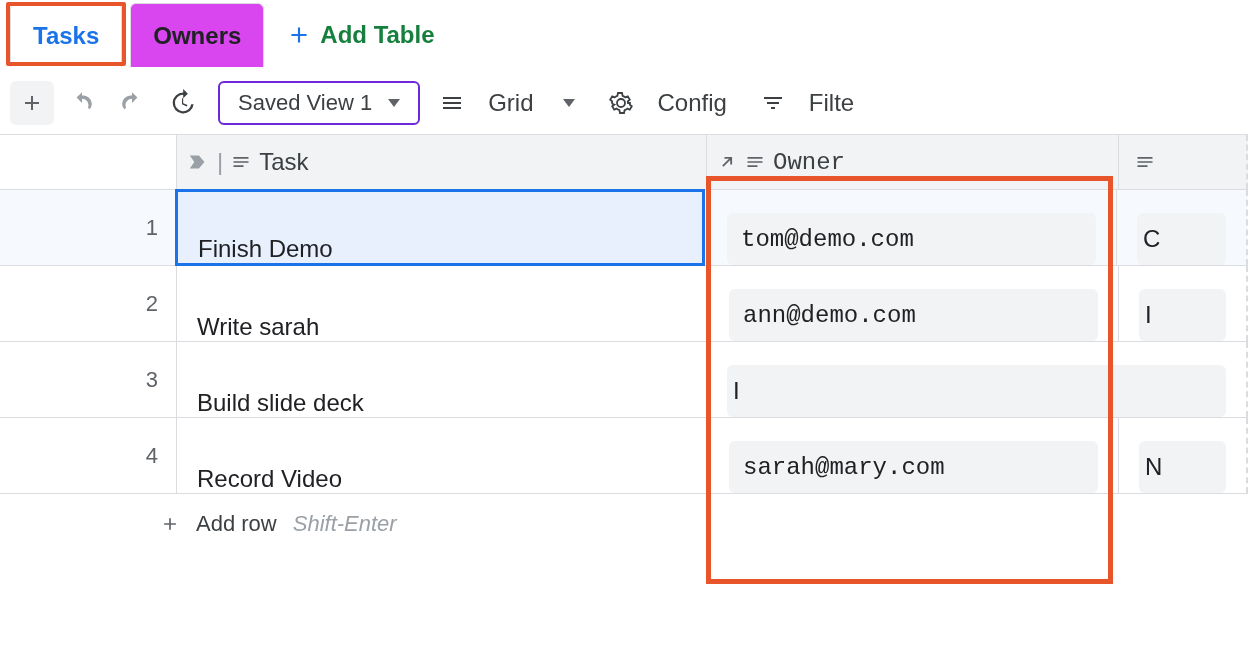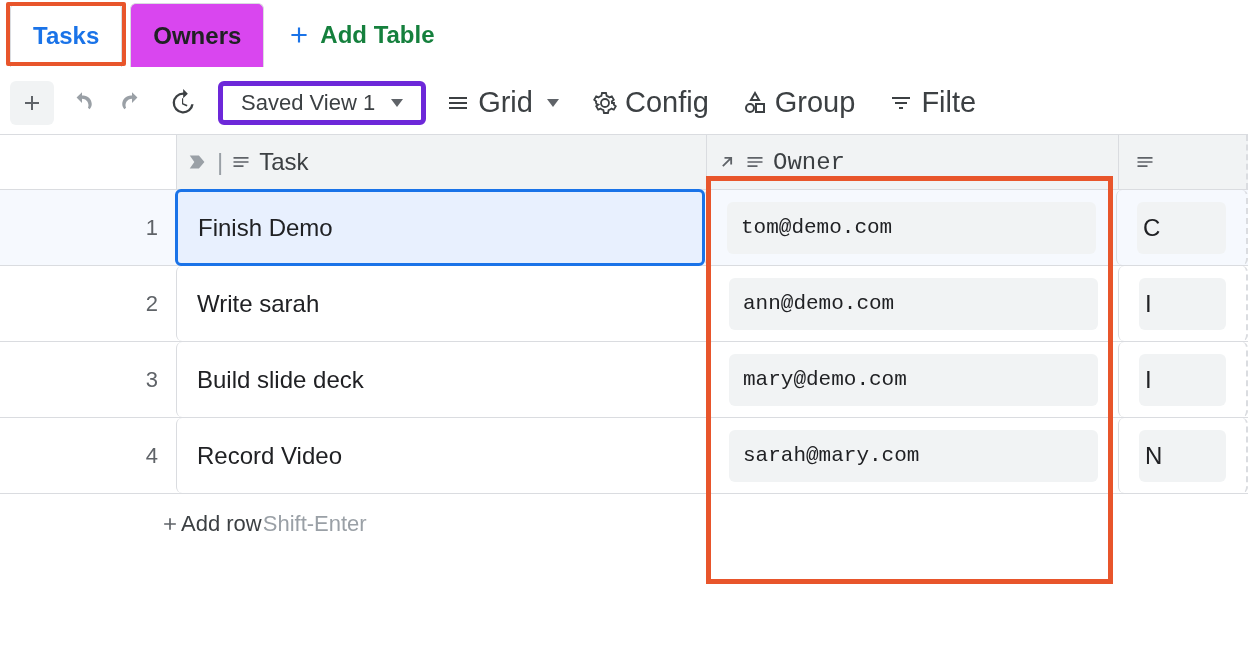--- a/index.html
+++ b/index.html
@@ -52,27 +52,27 @@
       position: relative;
     }
     .tool-btn {
       display: flex; align-items: center; justify-content: center;
       width: 44px; height: 44px; border-radius: 6px;
       cursor: pointer; color: #5f6368;
     }
     .tool-btn.boxed { background: #f1f3f4; }
     .view-select {
       display: flex; align-items: center; gap: 10px;
-      border: 5px solid #6d28d9; border-radius: 6px;
+      border: 2px solid #6d28d9; border-radius: 6px;
       height: 44px; padding: 0 18px; margin-left: 8px;
       font-size: 22px; color: #3c4043; cursor: pointer;
     }
     .tool-label-btn {
-      display: flex; align-items: center; gap: 8px;
-      height: 44px; padding: 0 14px; font-size: 29px;
+      display: flex; align-items: center; gap: 24px;
+      height: 44px; padding: 0 14px; font-size: 24px;
       color: #3c4043; cursor: pointer;
     }
     .caret { width: 0; height: 0; border-left: 6px solid transparent; border-right: 6px solid transparent; border-top: 8px solid #5f6368; margin-left: 6px;}
 
     
     .grid-area { position: relative; }
     .grid-header-row {
       display: flex; align-items: stretch; height: 56px;
       border-top: 1px solid #dadce0;
       border-bottom: 1px solid #dadce0;
@@ -89,38 +89,38 @@
     .owner-col { width: 412px; flex-shrink: 0; font-family: Liberation Mono, monospace; }
     .extra-col { flex: 1; }
     .col-header {
       background: #f1f3f4; font-size: 24px; color: #3c4043;
       padding: 0 10px; gap: 8px;
     }
     .grid-row {
       display: flex; align-items: stretch; height: 76px;
       border-bottom: 1px solid #dadce0;
     }
-    .cell { display: flex; align-items: center; padding: 0 20px; font-size: 24px; color: #202124; border-radius: 6px; }
+    .cell { display: flex; align-items: flex-end; padding: 0 20px; font-size: 24px; color: #202124; }
     .cell.selected { background: #e8f0fe; border: 3px solid #1a73e8; margin: -1px; z-index: 2; position: relative; }
     .owner-chip {
       display:flex;align-items:center;
       background: #f1f3f4; border-radius: 6px;
-      padding: 4px 14px; font-size: 21px; color: #202124;
+      padding: 4px 14px; font-size: 24px; color: #202124;
       width: 100%; height: 52px; margin-left: 2px;
     }
     .extra-chip { background:#f1f3f4;border-radius:6px;width:100%;height:52px;display:flex;align-items:center;padding-left:6px;}
     .dashed-right { border-right: 2px dashed #dadce0; }
 
     
     .add-row-bar {
-      display:flex;align-items:center;gap:1px;height:60px;padding-left:160px;
+      display:flex;align-items:center;gap:16px;height:60px;padding-left:160px;
       color:#5f6368;font-size:22px;
     }
     .add-row-bar .label{color:#3c4043;}
-    .add-row-bar .hint{color:#9aa0a6;}
+    .add-row-bar .hint{color:#9aa0a6;font-style:italic;}
 
     
     .owner-highlight {
       position: absolute;
       top: 176px; left: 706px; width: 407px; height: 408px;
       border: 5px solid #e8552b; pointer-events: none; z-index: 3;
     }
 
     svg { display:block; }
   </style>
@@ -177,28 +177,20 @@
     <span class="caret"></span>
   </div>
   <div class="tool-label-btn">
     <svg width="24" height="24" viewBox="0 0 24 24">
           <path d="M12 8a4 4 0 1 0 0 8 4 4 0 0 0 0-8zm9 4c0 .6-.1 1.1-.2 1.6l2 1.6-2 3.4-2.4-1a7.6 7.6 0 0 1-2.8 1.6L15 22h-4l-.6-2.8a7.6 7.6 0 0 1-2.8-1.6l-2.4 1-2-3.4 2-1.6C3.1 13.1 3 12.6 3 12s.1-1.1.2-1.6l-2-1.6 2-3.4 2.4 1A7.6 7.6 0 0 1 8.4 4.8L9 2h4l.6 2.8c1 .4 2 .9 2.8 1.6l2.4-1 2 3.4-2 1.6c.1.5.2 1 .2 1.6z" fill="none" stroke="#3c4043" stroke-width="1.8"></path>
         </svg>
     <span>Config</span>
   </div>
   <div class="tool-label-btn">
     <svg width="24" height="24" viewBox="0 0 24 24">
-          <path d="M12 2l4 7H8l4-7z" fill="none" stroke="#3c4043" stroke-width="2"></path>
-          <circle cx="7" cy="17" r="4" fill="none" stroke="#3c4043" stroke-width="2"></circle>
-          <rect x="13" y="13" width="8" height="8" fill="none" stroke="#3c4043" stroke-width="2"></rect>
-        </svg>
-    <span>Group</span>
-  </div>
-  <div class="tool-label-btn">
-    <svg width="24" height="24" viewBox="0 0 24 24">
           <path d="M3 6h18v2H3zM6 11h12v2H6zM10 16h4v2h-4z" fill="#3c4043"></path>
         </svg>
     <span>Filte</span>
   </div>
 </div>
 
 <div class="grid-area">
   <div class="grid-header-row">
     <div class="rownum-col"></div>
     <div class="col-header task-col">
@@ -263,25 +255,20 @@
           </div>
         </div>
   </div>
   <div class="grid-row">
     <div class="rownum-col">
           <span>3</span>
         </div>
     <div class="task-col cell">
           <span>Build slide deck</span>
         </div>
-    <div class="owner-col cell">
-          <div class="owner-chip">
-            <span>mary@demo.com</span>
-          </div>
-        </div>
     <div class="extra-col cell dashed-right">
           <div class="extra-chip">
             <span>I</span>
           </div>
         </div>
   </div>
   <div class="grid-row">
     <div class="rownum-col">
           <span>4</span>
         </div>

